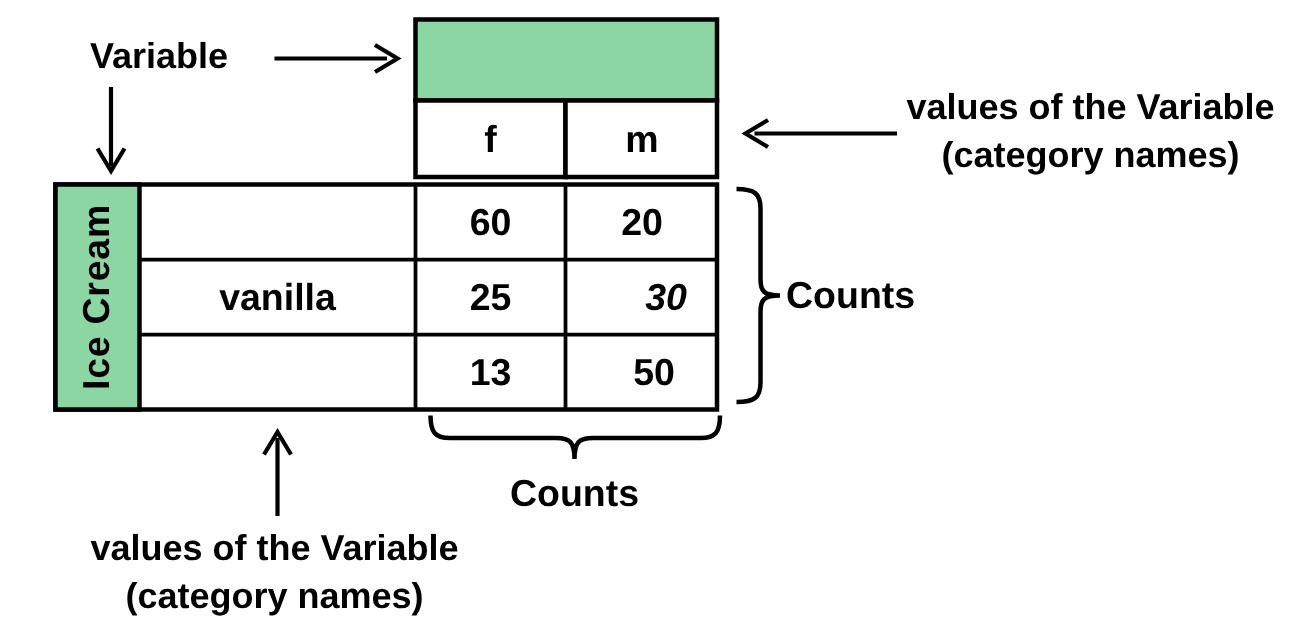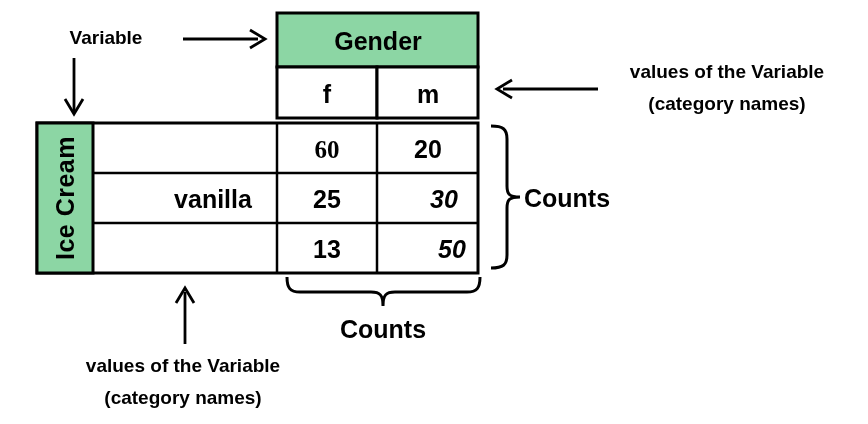--- a/index.html
+++ b/index.html
@@ -33,21 +33,21 @@
     line-height: 1;
   }
   .txt.rot {
     transform: translate(-50%, -50%) rotate(-90deg);
     letter-spacing: 0.5px;
   }
   .ann {
     position: absolute;
     font-weight: bold;
     color: #000000;
-    font-size: 19px;
+    font-size: 24px;
     line-height: 32px;
     text-align: center;
     white-space: nowrap;
   }
 </style>
 </head>
 <body>
 
 <div class="canvas">
 
@@ -80,34 +80,33 @@
       <line x1="185" y1="344" x2="185" y2="292"></line>
       <polyline points="176,303 185,288 194,303"></polyline>
     </g>
 
     <path d="M 491 126 C 503 126 507 129 507 139 L 507 186 C 507 194 509 197 520 197
              C 509 197 507 200 507 208 L 507 255 C 507 265 503 268 491 268" stroke="#000" stroke-width="3" fill="none"></path>
     <path d="M 287 277 C 287 288 290 292 300 292 L 371 292 C 380 292 383 295 383 306
              C 383 295 386 292 395 292 L 467 292 C 477 292 480 288 480 277" stroke="#000" stroke-width="3" fill="none"></path>
   </svg>
 
-  <div class="txt" style="left:378px; top:41px;">Gender</div>
   <div class="txt" style="left:327px; top:94px;">f</div>
   <div class="txt" style="left:428px; top:94px;">m</div>
 
   <div class="txt rot" style="left:65px; top:198px;">Ice Cream</div>
 
-  <div class="txt" style="left:185px; top:199px;margin-left:28px;">vanilla</div>
+  <div class="txt" style="left:185px; top:199px;">vanilla</div>
 
-  <div class="txt" style="left:327px; top:149px;font-family:Liberation Serif, serif;">60</div>
+  <div class="txt" style="left:327px; top:149px;">60</div>
   <div class="txt" style="left:428px; top:149px;">20</div>
   <div class="txt" style="left:327px; top:199px;">25</div>
   <div class="txt" style="left:444px; top:199px;font-style:italic;">30</div>
   <div class="txt" style="left:327px; top:249px;">13</div>
-  <div class="txt" style="left:452px; top:249px;font-style:italic;">50</div>
+  <div class="txt" style="left:436px; top:249px;">50</div>
 
   <div class="ann" style="left:6px; top:22px; width:200px;">Variable</div>
 
   <div class="ann" style="left:577px; top:56px; width:300px;">
     <div>values of the Variable</div>
     <div>(category names)</div>
   </div>
 
   <div class="txt" style="left: 524px; top: 198px; transform: translate(0px, -50%); font-size: 25px;">Counts</div>
 

